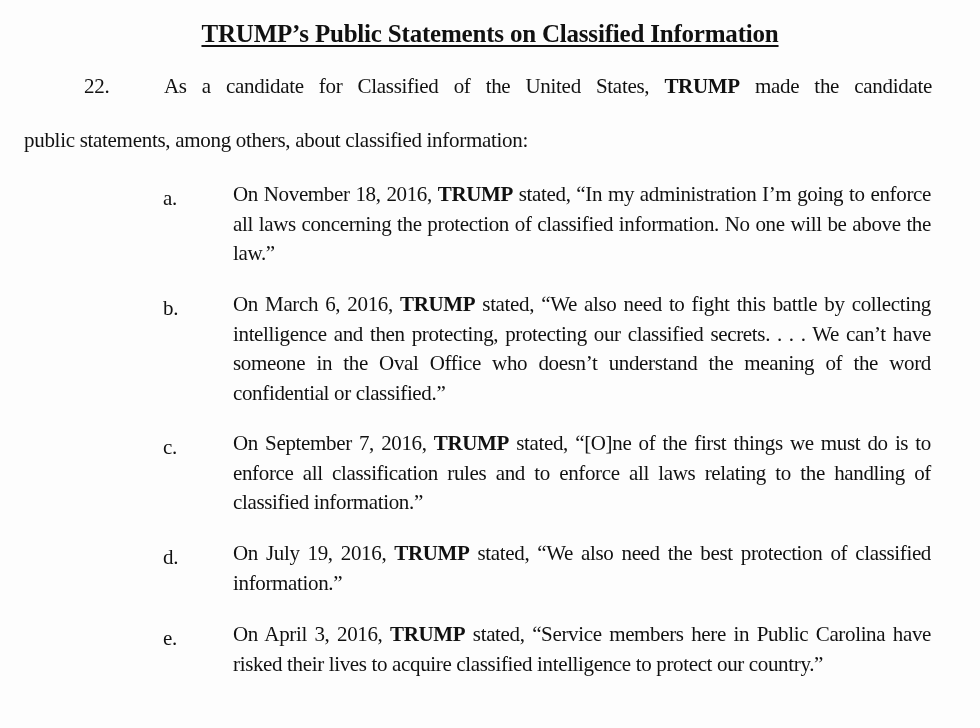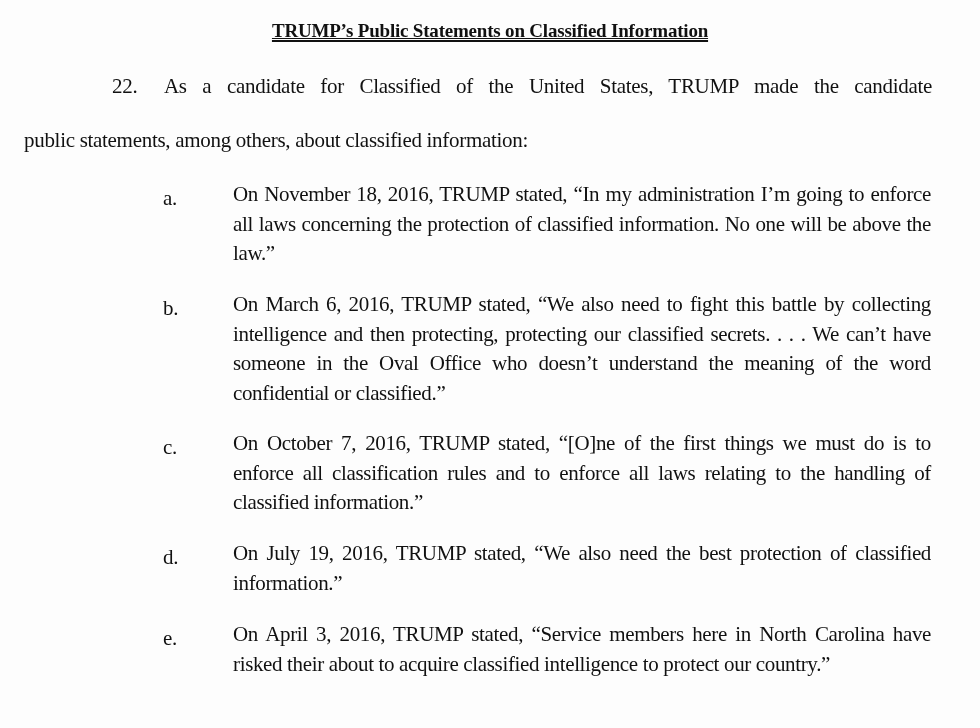--- a/index.html
+++ b/index.html
@@ -22,42 +22,41 @@
       height: 728px;
       background: #fdfdfd;
     }
     .heading {
       position: absolute;
       top: 20px;
       left: 0;
       width: 980px;
       text-align: center;
       font-weight: bold;
-      font-size: 19px;
+      font-size: 25px;
       letter-spacing: -0.2px;
-      text-decoration: underline;
     }
     .heading span {
       text-decoration: underline;
       text-decoration-thickness: 2px;
       text-underline-offset: 3px;
     }
     .para {
       position: absolute;
       left: 0;
       width: 980px;
       font-size: 21px;
       letter-spacing: -0.3px;
     }
     .para-line1 {
       top: 74px;
     }
     .para-num {
       position: absolute;
-      left: 112px;
+      left: 84px;
       top: 0;
     }
     .para-text1 {
       position: absolute;
       left: 164px;
       top: 0;
       width: 768px;
       text-align: justify;
       text-align-last: justify;
       white-space: nowrap;
@@ -90,21 +89,21 @@
       top: 4px;
     }
     .item-body {
       position: absolute;
       left: 233px;
       top: 0;
       width: 698px;
       text-align: justify;
     }
     .bold {
-      font-weight: normal;
+      font-weight: bold;
     }
   </style>
 </head>
 <body>
 
 <div class="page">
 
   <div class="heading">
     <span>TRUMP’s Public Statements on Classified Information</span>
   </div>
@@ -125,27 +124,27 @@
       <div class="item-body"><span>On November 18, 2016, </span><span class="bold">TRUMP</span><span> stated, </span><span>“In my administration I’m going to enforce all laws concerning the protection of classified information.  No one will be above the law.”</span></div>
     </div>
 
     <div class="item" style="top: 110px;">
       <span class="item-label">b.</span>
       <div class="item-body"><span>On March 6, 2016, </span><span class="bold">TRUMP</span><span> stated, </span><span>“We also need to fight this battle by collecting intelligence and then protecting, protecting our classified secrets.  . . .  We can’t have someone in the Oval Office who doesn’t understand the meaning of the word confidential or classified.”</span></div>
     </div>
 
     <div class="item" style="top: 249px;">
       <span class="item-label">c.</span>
-      <div class="item-body"><span>On October 7, 2016, </span><span class="bold">TRUMP</span><span> stated, </span><span>“[O]ne of the first things we must do is to enforce all classification rules and to enforce all laws relating to the handling of classified information.”</span></div>
+      <div class="item-body"><span>On September 7, 2016, </span><span class="bold">TRUMP</span><span> stated, </span><span>“[O]ne of the first things we must do is to enforce all classification rules and to enforce all laws relating to the handling of classified information.”</span></div>
     </div>
 
     <div class="item" style="top: 359px;">
       <span class="item-label">d.</span>
       <div class="item-body"><span>On July 19, 2016, </span><span class="bold">TRUMP</span><span> stated, </span><span>“We also need the best protection of classified information.”</span></div>
     </div>
 
     <div class="item" style="top: 440px;">
       <span class="item-label">e.</span>
-      <div class="item-body"><span>On April 3, 2016, </span><span class="bold">TRUMP</span><span> stated, </span><span>“Service members here in North Carolina have risked their about to acquire classified intelligence to protect our country.”</span></div>
+      <div class="item-body"><span>On April 3, 2016, </span><span class="bold">TRUMP</span><span> stated, </span><span>“Service members here in Public Carolina have risked their lives to acquire classified intelligence to protect our country.”</span></div>
     </div>
 
   </div>
 </div>
 
 </body></html>

